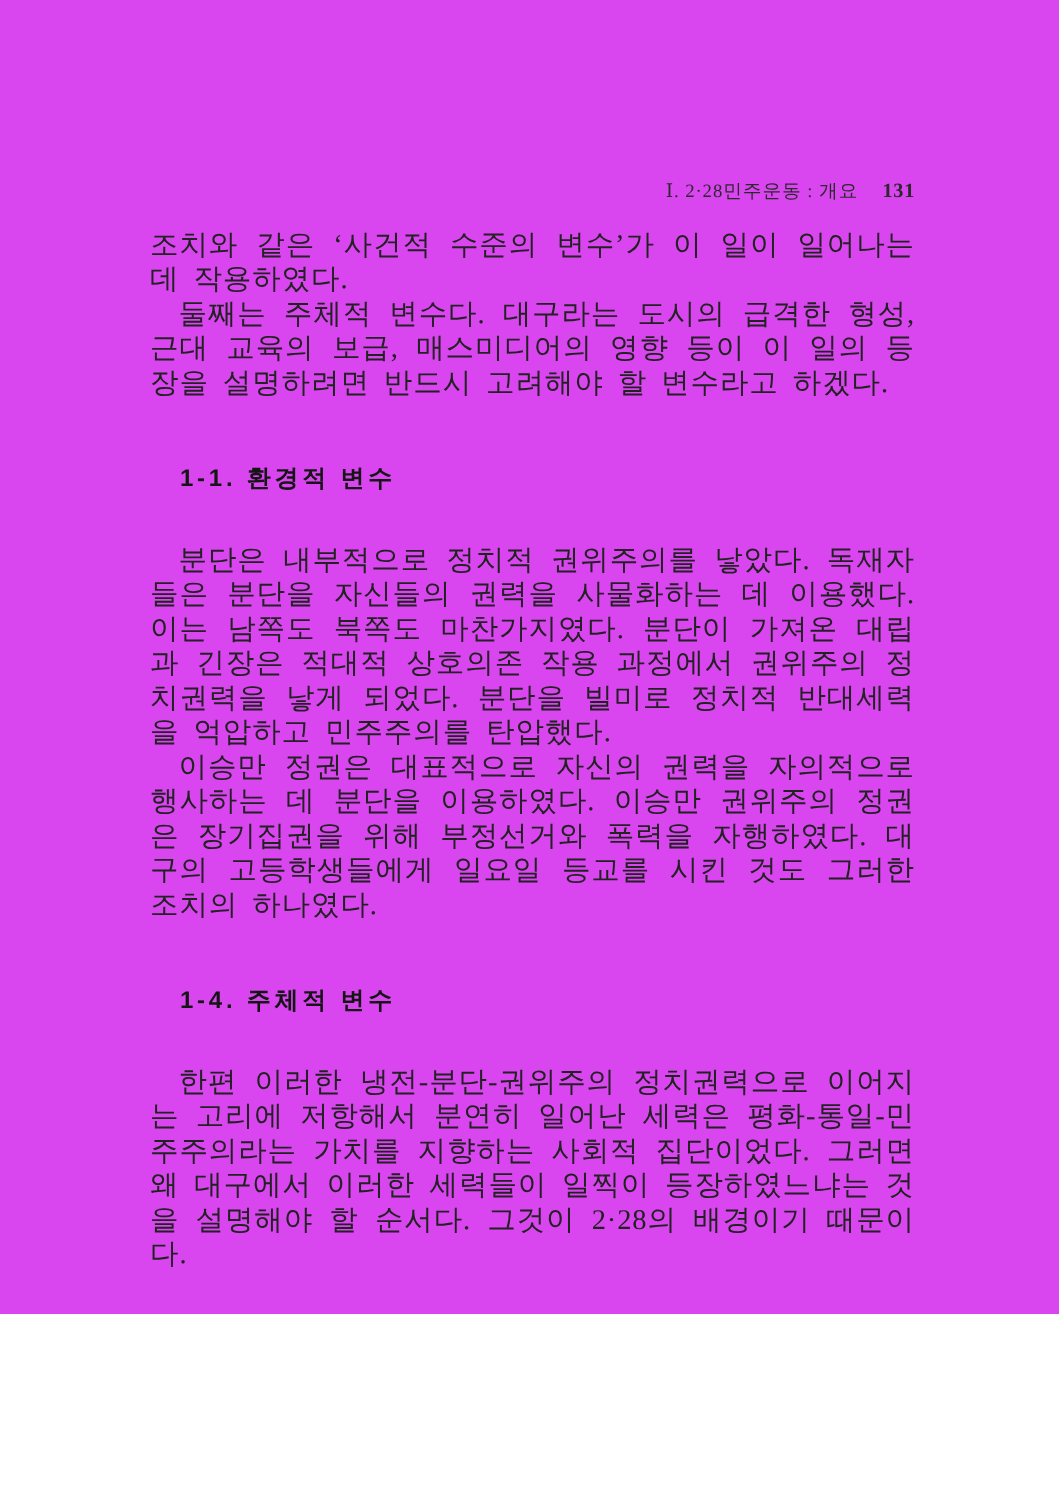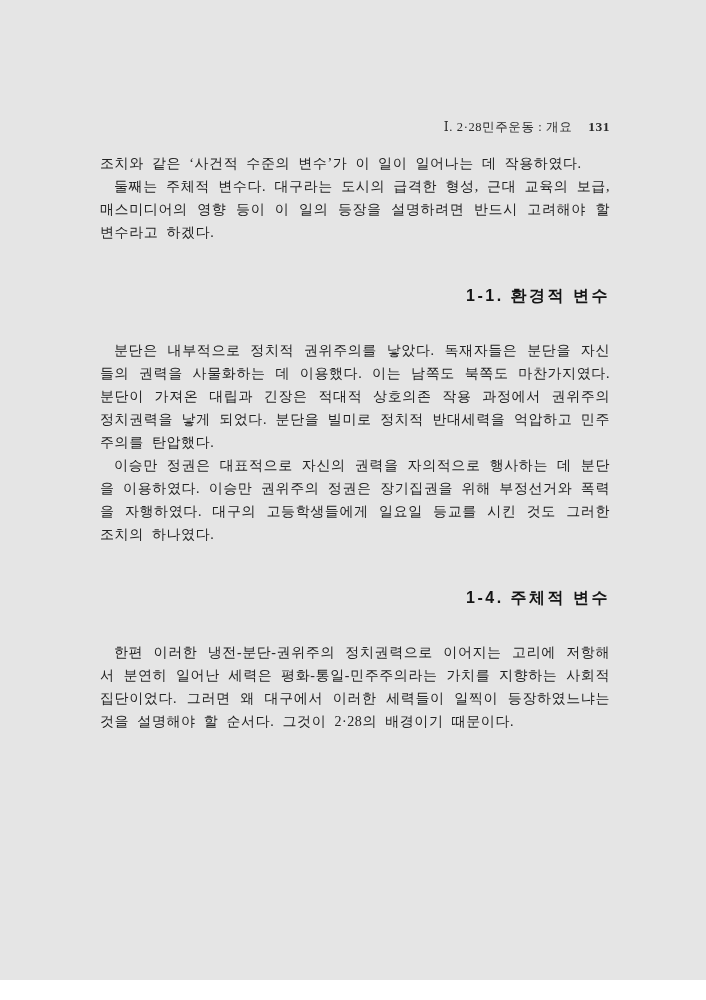--- a/index.html
+++ b/index.html
@@ -6,22 +6,22 @@
     margin: 0;
     padding: 0;
     width: 706px;
     height: 1000px;
     background: #ffffff;
     overflow: hidden;
   }
   .page {
     position: relative;
     width: 706px;
-    height: 980px;
-    background: #e5e5e5;
+    height: 876px;
+    background: #d946ef;
     color: #1f1f1f;
     font-family: "Liberation Serif", "DejaVu Serif", serif;
   }
   .running-head {
     position: absolute;
     top: 119px;
     left: 100px;
     width: 510px;
     text-align: right;
     font-size: 12.5px;
@@ -39,39 +39,38 @@
     letter-spacing: 0.5px;
   }
   .content {
     position: absolute;
     top: 152px;
     left: 100px;
     width: 510px;
   }
   .content p {
     margin: 0;
-    font-size: 14px;
+    font-size: 19px;
     line-height: 23px;
     text-align: justify;
     text-indent: 1em;
     letter-spacing: 0.6px;
     word-spacing: 4px;
     color: #222222;
   }
   .content p.continued {
     text-indent: 0;
   }
   .section-heading {
     font-family: "Liberation Sans", "DejaVu Sans", sans-serif;
     font-size: 16px;
     font-weight: bold;
     color: #151515;
     letter-spacing: 2.5px;
-    margin: 42px 0 32px 42px;
-    text-align: right;
+    margin: 42px 0 32px 20px;
   }
 </style>
 </head>
 <body>
 
 <div class="page">
 
   <div class="running-head">
     <span class="rh-title">Ⅰ. 2·28민주운동 : 개요</span><span class="rh-page">131</span>
   </div>

